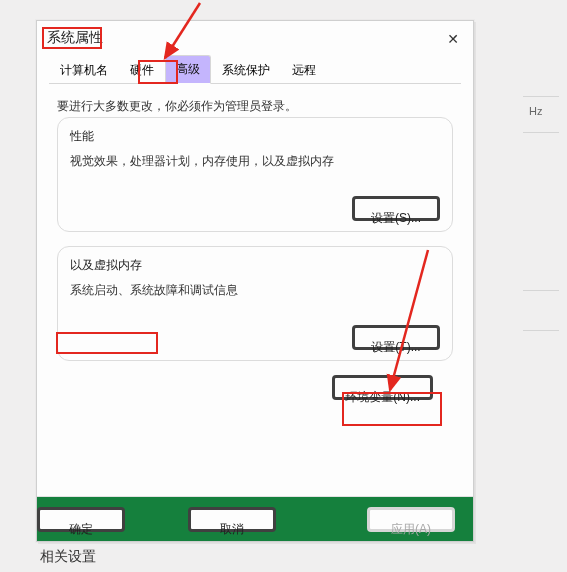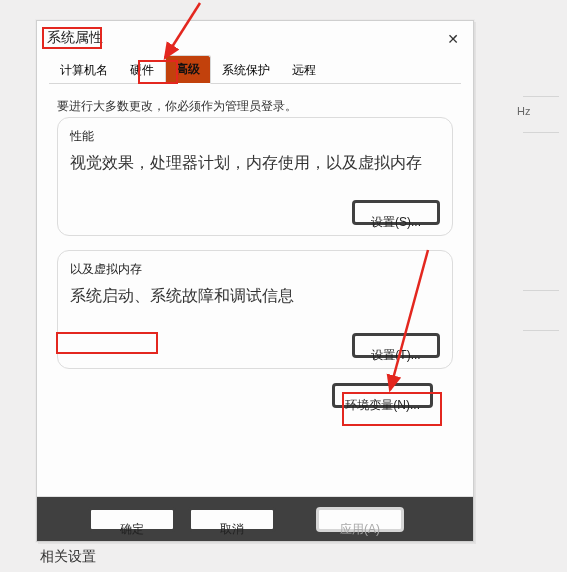--- a/index.html
+++ b/index.html
@@ -13,21 +13,21 @@
   .canvas {
     position: relative;
     width: 567px;
     height: 572px;
     background: #f0efef;
     overflow: hidden;
   }
   
   .bg-frag {
     position: absolute;
-    right: 20px;
+    right: 8px;
     top: 105px;
     width: 30px;
     height: 20px;
     color: #666;
     font-size: 11px;
   }
   .bg-line1 { position:absolute; right:8px; top: 96px; width:36px; border-top:1px solid #d5d5d5; }
   .bg-line2 { position:absolute; right:8px; top:132px; width:36px; border-top:1px solid #d5d5d5; }
   .bg-line3 { position:absolute; right:8px; top:290px; width:36px; border-top:1px solid #d5d5d5; }
   .bg-line4 { position:absolute; right:8px; top:330px; width:36px; border-top:1px solid #d5d5d5; }
@@ -84,24 +84,23 @@
     cursor: pointer;
     border: 1px solid transparent;
     border-bottom: none;
     position: relative;
     top: 1px;
     background: transparent;
   }
   .tab.active {
     color: #111;
     border-color: #d7d7d7;
-    background: #c2410c;
+    background: #c4b5fd;
     border-bottom: 1px solid #fdfdfd;
     border-radius: 3px 3px 0 0;
-    font-weight: bold;
   }
   .body {
     padding: 14px 20px 8px 20px;
   }
   .notice {
     font-size: 12px;
     color: #333;
     margin-bottom: 2px;
   }
   .group {
@@ -113,21 +112,21 @@
     background: #fdfdfd;
   }
   .group .gtitle {
     font-size: 12px;
     color: #222;
     background: #fdfdfd;
     display: block;
     margin-bottom: 8px;
   }
   .group .gdesc {
-    font-size: 16px;
+    font-size: 12px;
     color: #333;
   }
   .group .btnrow {
     margin-top: 26px;
     display: flex;
     justify-content: flex-end;
   }
   .btn {
     min-width: 88px;
     height: 25px;
@@ -152,26 +151,26 @@
     display: flex;
     justify-content: flex-end;
     padding: 0 20px;
     margin-top: 0px;
   }
   .footer {
     position: absolute;
     left: 0; right: 0; bottom: 0;
     height: 44px;
     display: flex;
-    justify-content: center;
+    justify-content: space-between;
     align-items: center;
     gap: 12px;
     padding-right: 18px;
     border-top: 1px solid #e2e2e2;
-    background: #404040;
+    background: #15803d;
   }
   
   .redbox {
     position: absolute;
     border: 2px solid #e3271f;
     pointer-events: none;
     box-sizing: border-box;
   }
   
   .annot-svg {

